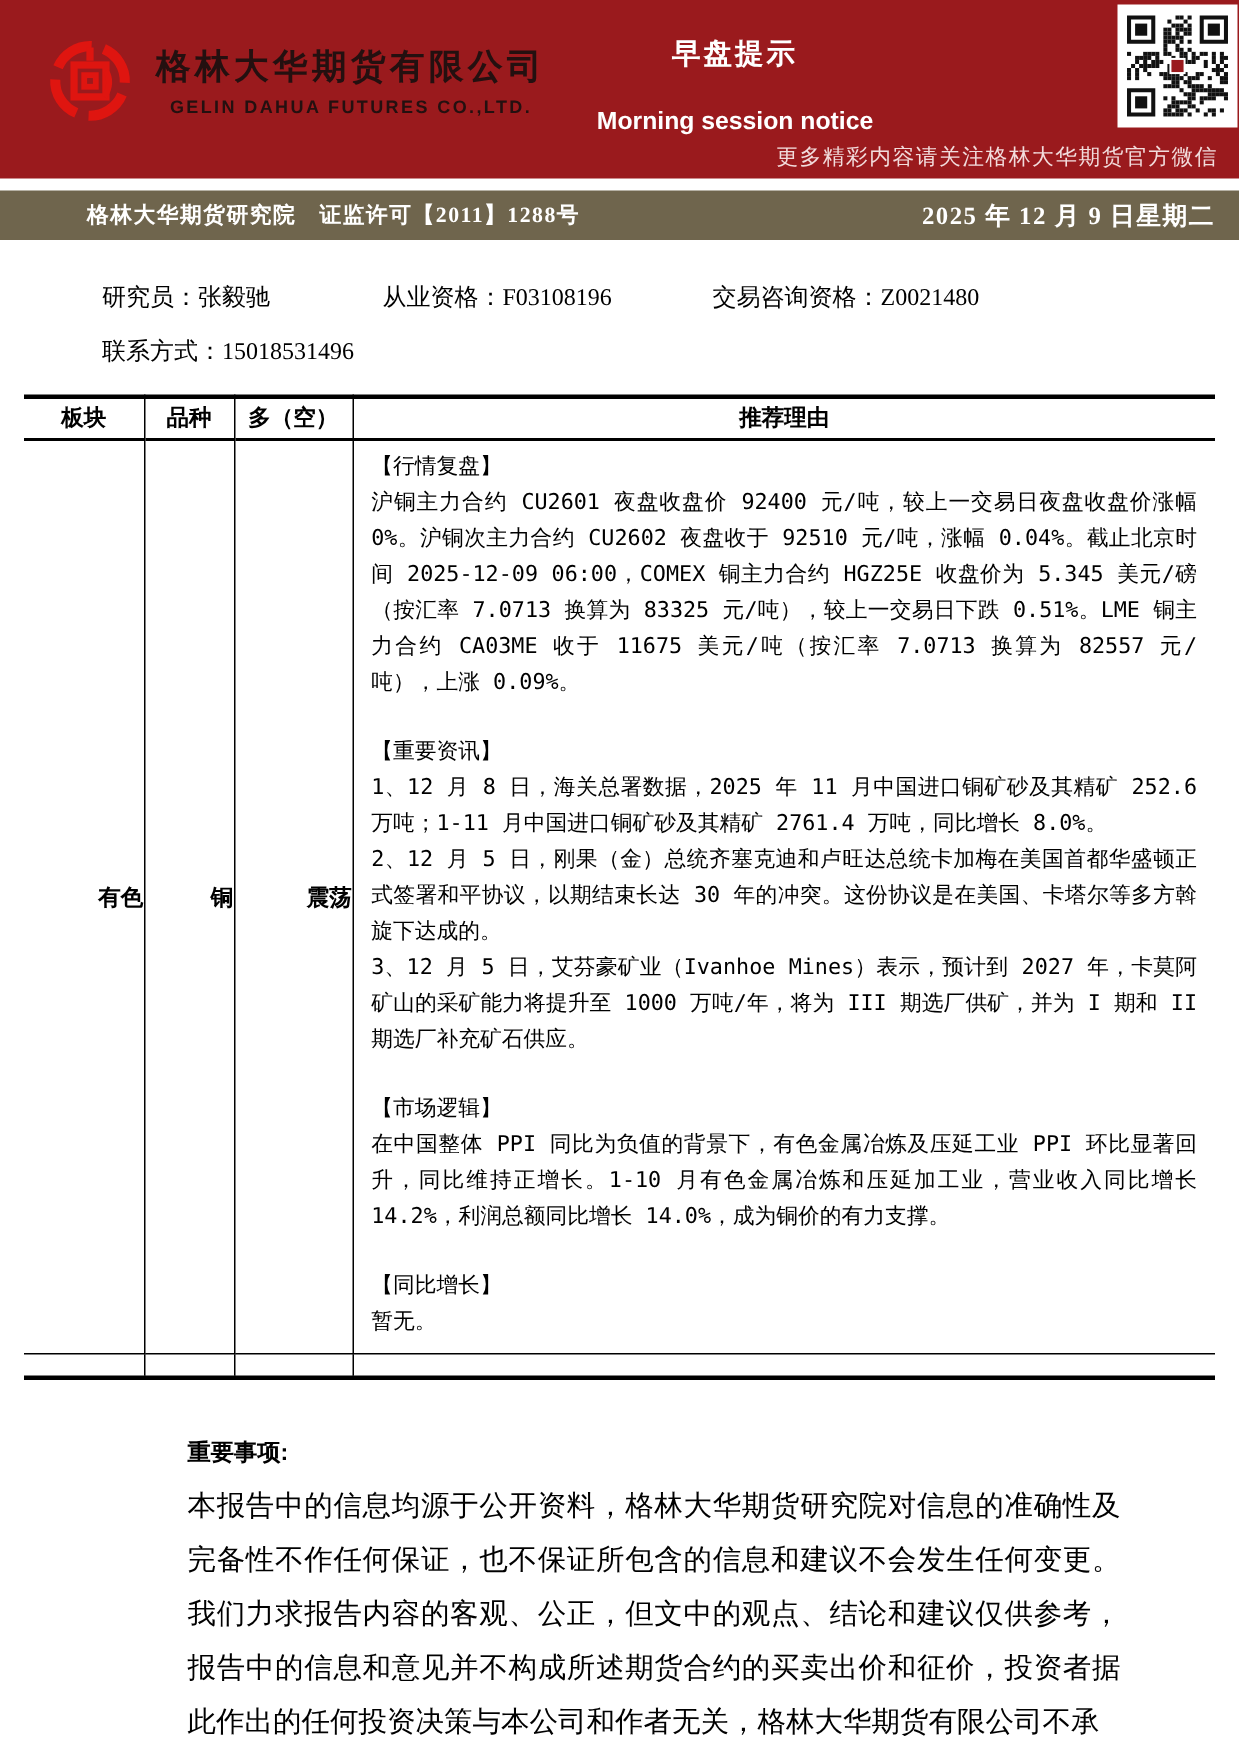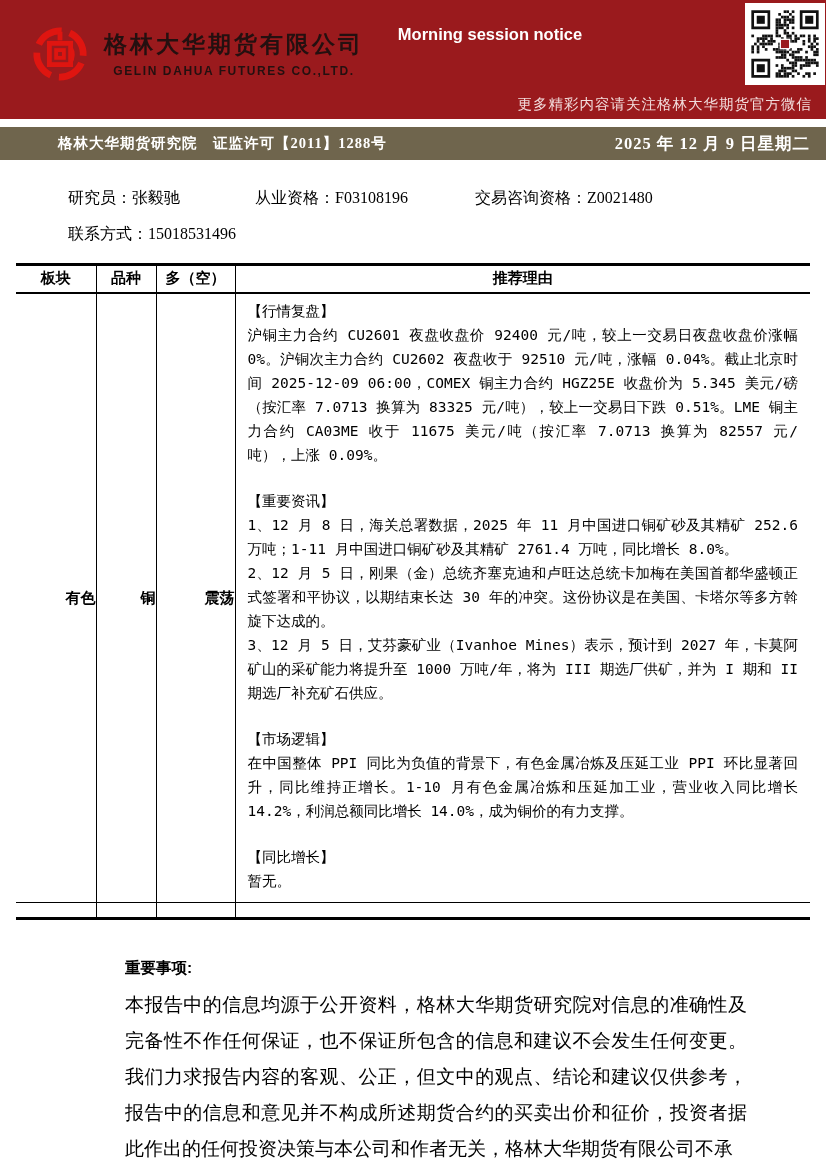--- a/index.html
+++ b/index.html
@@ -23,21 +23,21 @@
   .company-cn{
     font-family:"Liberation Sans","DejaVu Sans",sans-serif;
     font-weight:bold;font-size:23px;letter-spacing:3px;color:var(--banner_text_dark);
   }
   .company-en{
     font-family:"Liberation Sans","DejaVu Sans",sans-serif;
     font-weight:bold;font-size:12px;letter-spacing:1.6px;color:var(--banner_text_dark);margin-top:4px;
   }
   .notice{position:absolute;left:370px;top:23px;width:240px;text-align:center;color:#fff;}
   .notice-cn{font-family:"Liberation Sans","DejaVu Sans",sans-serif;font-weight:bold;font-size:19px;letter-spacing:2px;}
-  .notice-en{font-family:"Liberation Sans","DejaVu Sans",sans-serif;font-weight:bold;font-size:16.5px;margin-top:2px;}
+  .notice-en{font-family:"Liberation Sans","DejaVu Sans",sans-serif;font-weight:bold;font-size:16.5px;margin-top:23px;}
   .qr{position:absolute;right:1px;top:3px;width:80px;height:82px;background:#fff;padding:5px;}
   .qr svg{width:100%;height:100%;display:block;}
   .wechat-note{
     position:absolute;right:14px;bottom:5px;
     font-size:14.5px;color:var(--wechat_note_color);letter-spacing:1px;
   }
   
   .subbar{
     margin-top:8px;height:33px;background:var(--bar_olive);color:#fff;
     display:flex;align-items:center;justify-content:space-between;
@@ -97,20 +97,21 @@
         <path d="M30 8 L30 17" stroke-width="5"></path>
         <path d="M41 24 q5 8 -1 18" stroke-width="4"></path>
       </g>
     </svg>
   </div>
   <div class="company">
     <div class="company-cn">格林大华期货有限公司</div>
     <div class="company-en">GELIN DAHUA FUTURES CO.,LTD.</div>
   </div>
   <div class="notice">
+    <div class="notice-cn">早盘提示</div>
     <div class="notice-en">Morning session notice</div>
   </div>
   <div class="qr">
     <svg viewBox="-0.5 -0.5 26 26" xmlns="http://www.w3.org/2000/svg">
       <rect x="-0.5" y="-0.5" width="26" height="26" fill="#ffffff"></rect>
       <g fill="#111111">
 
         <path d="M0 0h7v7h-7z M1 1v5h5v-5z" fill-rule="evenodd"></path>
         <rect x="2" y="2" width="3" height="3"></rect>
         <path d="M18 0h7v7h-7z M19 1v5h5v-5z" fill-rule="evenodd"></path>

